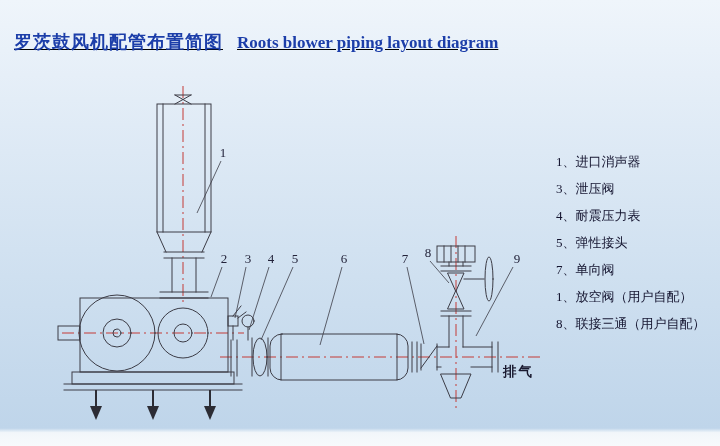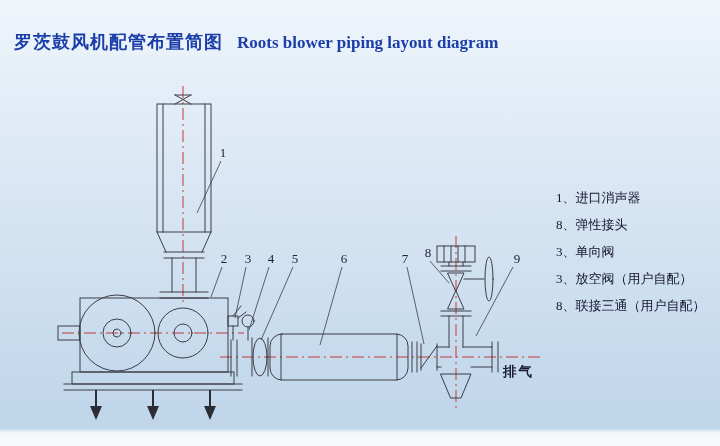--- a/index.html
+++ b/index.html
@@ -6,33 +6,33 @@
   .page{
     position:relative;
     width:720px;height:446px;
     overflow:hidden;
     font-family:"Liberation Serif","DejaVu Serif",serif;
     background:linear-gradient(180deg,#eff5fb 0%,#e0ebf6 28%,#cfe0f0 62%,#bfd5ea 96%,#f2f6fa 97%,#f7fafc 100%);
   }
   .titlebar{
     position:absolute;left:14px;top:30px;
     white-space:nowrap;
+    text-decoration:underline;
   }
   .title-zh{
     font-size:18px;font-weight:bold;color:#1c3ea9;letter-spacing:1px;
   }
   .title-en{
     font-size:17px;font-weight:bold;color:#1c3ea9;margin-left:14px;
   }
   .diagram{position:absolute;left:0;top:0;}
   .legend{
     position:absolute;left:556px;top:148px;
     color:#14142f;font-size:13px;line-height:27px;
     white-space:nowrap;
-    margin-top:36px;
   }
   .legend-row span{display:inline;}
 </style>
 </head>
 <body>
 
 <div class="page">
 
   <div class="titlebar">
     <span class="title-zh">罗茨鼓风机配管布置简图</span><span class="title-en">Roots blower piping layout diagram</span>
@@ -186,19 +186,21 @@
       <text x="405" y="263">7</text>
       <text x="428" y="257">8</text>
       <text x="517" y="263">9</text>
     </g>
 
     <text x="503" y="376" font-size="13.5" font-weight="bold" fill="#1a1a30" letter-spacing="2" font-family="Liberation Serif, serif">排气</text>
   </svg>
 
   <div class="legend">
     <div class="legend-row"><span>1、进口消声器</span></div>
-    <div class="legend-row"><span>8、弹性接头</span></div>
-    <div class="legend-row"><span>3、单向阀</span></div>
-    <div class="legend-row"><span>3、放空阀（用户自配）</span></div>
+    <div class="legend-row"><span>3、泄压阀</span></div>
+    <div class="legend-row"><span>4、耐震压力表</span></div>
+    <div class="legend-row"><span>5、弹性接头</span></div>
+    <div class="legend-row"><span>7、单向阀</span></div>
+    <div class="legend-row"><span>1、放空阀（用户自配）</span></div>
     <div class="legend-row"><span>8、联接三通（用户自配）</span></div>
   </div>
 
 </div>
 
 </body></html>

